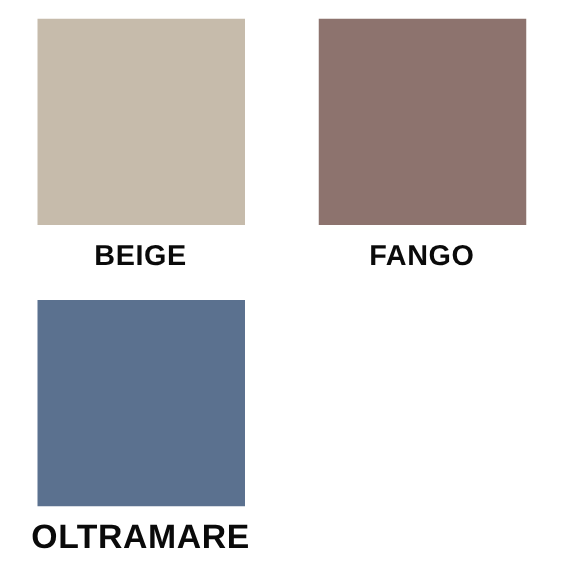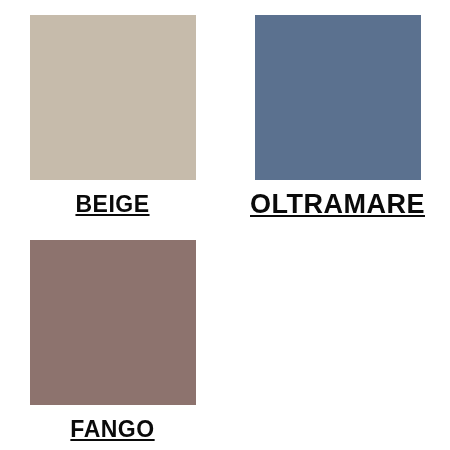--- a/index.html
+++ b/index.html
@@ -55,21 +55,20 @@
     margin-top: 15px;
   }
 
   .swatch-label {
     color: #0a0a0a;
     font-weight: bold;
     text-align: center;
     letter-spacing: 0.5px;
     line-height: 1;
     white-space: nowrap;
-    text-decoration: underline;
   }
 
   .row-top .swatch-label {
     font-size: 23px;
     margin-top: 13px;
   }
 
   .row-bottom .swatch-label {
     font-size: 27px;
     margin-top: 11px;
@@ -79,25 +78,25 @@
 <body style="background: rgb(255, 255, 255);">
 
 <div class="palette-sheet">
   <div class="swatch-grid">
 
     <div class="swatch-cell row-top">
       <div class="swatch-chip" style="background-color: rgb(198, 187, 171);"></div>
       <div class="swatch-label" style="color: rgb(10, 10, 10);">BEIGE</div>
     </div>
 
+    <div class="swatch-cell row-top">
+      <div class="swatch-chip" style="background-color: rgb(141, 115, 110);"></div>
+      <div class="swatch-label" style="color: rgb(10, 10, 10);">FANGO</div>
+    </div>
+
     <div class="swatch-cell row-bottom">
       <div class="swatch-chip" style="background-color: rgb(91, 113, 143);"></div>
       <div class="swatch-label" style="color: rgb(10, 10, 10);">OLTRAMARE</div>
-    </div>
-
-    <div class="swatch-cell row-top">
-      <div class="swatch-chip" style="background-color: rgb(141, 115, 110);"></div>
-      <div class="swatch-label" style="color: rgb(10, 10, 10);">FANGO</div>
     </div>
 
 
   </div>
 </div>
 
 </body></html>

